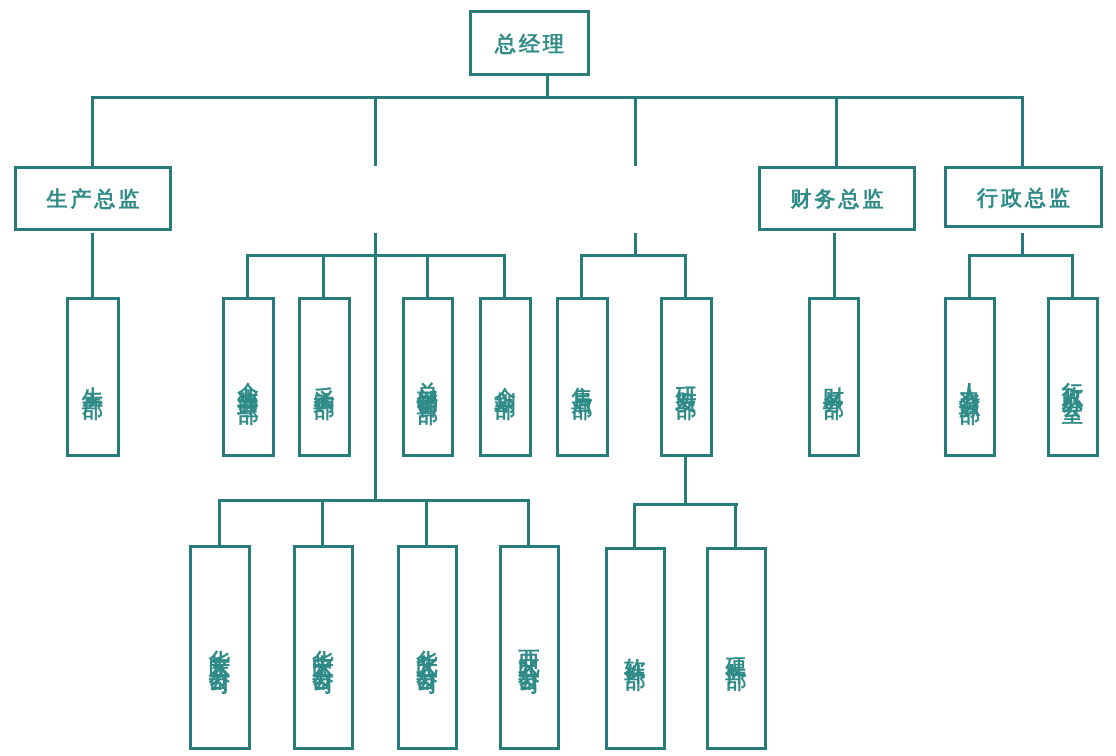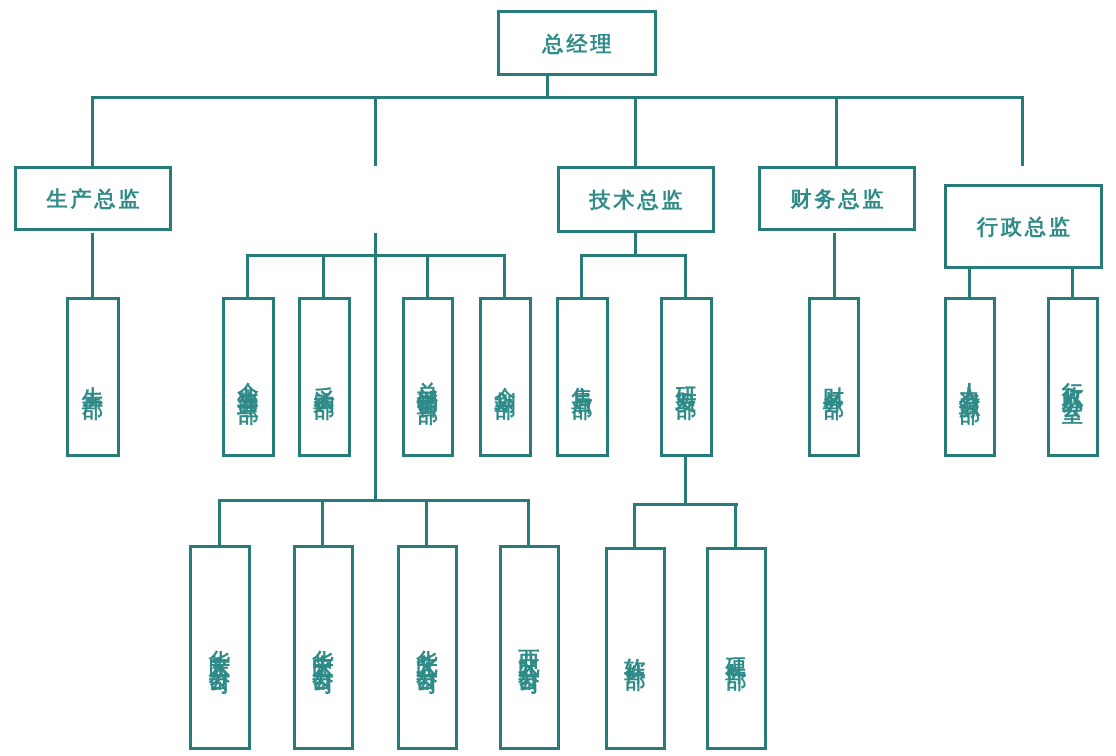--- a/index.html
+++ b/index.html
@@ -62,34 +62,31 @@
   <div class="line" style="left:1021px;top:233px;width:3px;height:24px"></div>
   <div class="line" style="left:968px;top:254px;width:106px;height:3px"></div>
   <div class="line" style="left:968px;top:254px;width:3px;height:43px"></div>
   <div class="line" style="left:1071px;top:254px;width:3px;height:43px"></div>
 
   <div class="line" style="left:684px;top:457px;width:3px;height:48px"></div>
   <div class="line" style="left:633px;top:503px;width:105px;height:3px"></div>
   <div class="line" style="left:633px;top:503px;width:3px;height:44px"></div>
   <div class="line" style="left:734px;top:503px;width:3px;height:44px"></div>
 
-  <div class="node" style="left:497px;top:10px;width:160px;height:66px">
+  <div class="node" style="left:469px;top:10px;width:121px;height:66px">
     <span class="lbl">总经理</span>
   </div>
 
   <div class="node" style="left:14px;top:166px;width:158px;height:65px">
     <span class="lbl">生产总监</span>
   </div>
-  <div class="node" style="left:557px;top:166px;width:158px;height:67px">
-    <span class="lbl">技术总监</span>
-  </div>
   <div class="node" style="left:758px;top:166px;width:158px;height:65px">
     <span class="lbl">财务总监</span>
   </div>
-  <div class="node" style="left:944px;top:184px;width:159px;height:85px">
+  <div class="node" style="left:944px;top:166px;width:159px;height:62px">
     <span class="lbl">行政总监</span>
   </div>
 
   <div class="node vert" style="left:66px;top:297px;width:54px;height:160px">
     <span class="lbl">生产部</span>
   </div>
   <div class="node vert" style="left:222px;top:297px;width:53px;height:160px">
     <span class="lbl">企业管理部</span>
   </div>
   <div class="node vert" style="left:298px;top:297px;width:53px;height:160px">

